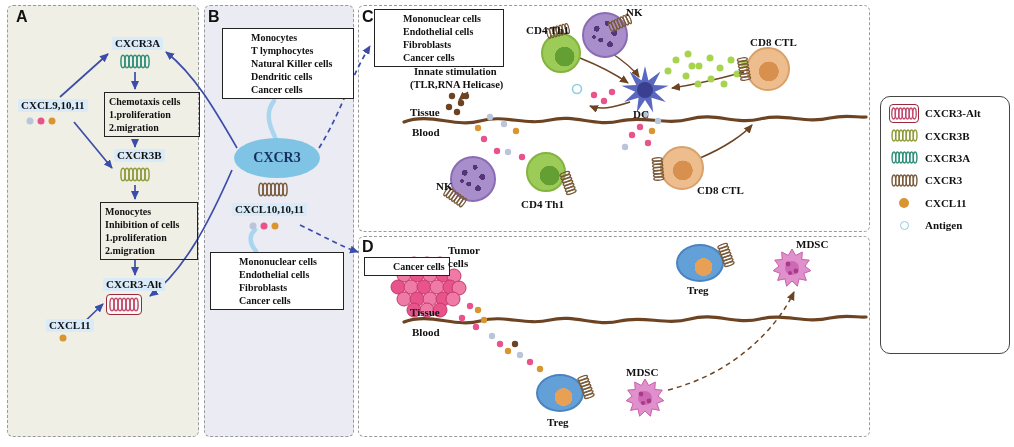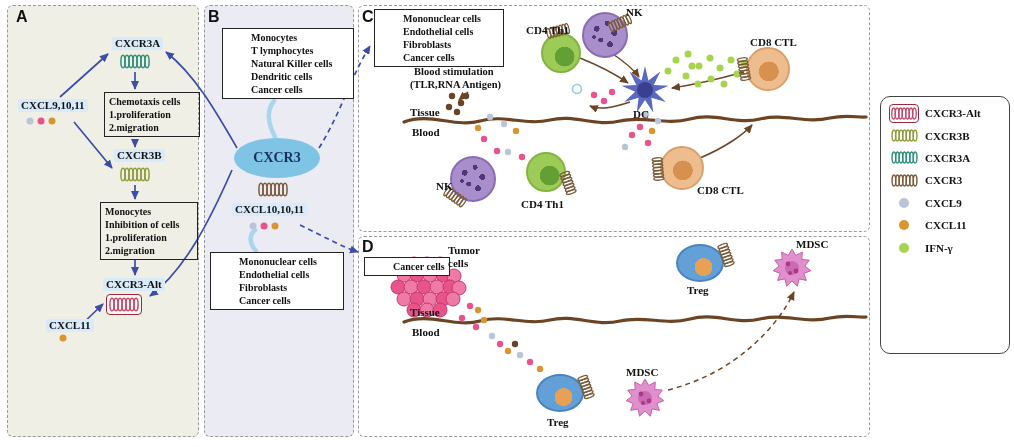--- a/index.html
+++ b/index.html
@@ -321,22 +321,22 @@
   <div class="plabel" style="left:362px;top:8px">C</div>
   <div class="box white" style="left:374px;top:9px;width:96px">
     <div>Mononuclear cells</div>
     <div>Endothelial cells</div>
     <div>Fibroblasts</div>
     <div>Cancer cells</div>
   </div>
   <div class="lbl" style="left:526px;top:24px">CD4 Th1</div>
   <div class="lbl" style="left:626px;top:6px">NK</div>
   <div class="lbl" style="left:750px;top:36px">CD8 CTL</div>
-  <div class="lbl" style="left:414px;top:66px;font-size:10.5px">Blood stimulation</div>
-  <div class="lbl" style="left:410px;top:79px;font-size:10.5px">(TLR,RNA Antigen)</div>
+  <div class="lbl" style="left:414px;top:66px;font-size:10.5px">Innate stimulation</div>
+  <div class="lbl" style="left:410px;top:79px;font-size:10.5px">(TLR,RNA Helicase)</div>
   <div class="lbl" style="left:633px;top:108px">DC</div>
   <div class="lbl" style="left:410px;top:106px">Tissue</div>
   <div class="lbl" style="left:412px;top:126px">Blood</div>
   <div class="lbl" style="left:436px;top:180px">NK</div>
   <div class="lbl" style="left:521px;top:198px">CD4 Th1</div>
   <div class="lbl" style="left:697px;top:184px">CD8 CTL</div>
 
   <div class="cell nk" style="left:582px;top:12px;width:46px;height:46px"></div>
   <div class="cell cd4" style="left:541px;top:33px;width:40px;height:40px"></div>
   <div class="cell cd8" style="left:746px;top:47px;width:44px;height:44px"></div>
@@ -443,32 +443,26 @@
             <svg width="27" height="15" viewBox="0 0 30 17">
               <g fill="none" stroke="currentColor" stroke-width="1.6">
                 <use href="#coil7"></use>
               </g>
             </svg>
           </span>
           <span class="legend-label">CXCR3</span>
         </div>
         <div class="legend-row">
           <span class="legend-swatch">
-            <span class="legend-dot" style="background: rgb(185, 198, 217);"></span>
-          </span>
-          <span class="legend-label">CXCL9</span>
+            <span class="legend-dot" style="background: rgb(217, 149, 47);"></span>
+          </span>
+          <span class="legend-label">CXCL11</span>
         </div>
         <div class="legend-row">
           <span class="legend-swatch">
-            <span class="legend-dot" style="background: rgb(217, 149, 47);"></span>
-          </span>
-          <span class="legend-label">CXCL11</span>
-        </div>
-        <div class="legend-row">
-          <span class="legend-swatch">
-            <span class="legend-dot" style="background: rgb(167, 212, 79);"></span>
-          </span>
-          <span class="legend-label">IFN-γ</span>
+            <span class="legend-ring" style="border-color: rgb(143, 205, 228);"></span>
+          </span>
+          <span class="legend-label">Antigen</span>
         </div>
       </div>
   </div>
 
 </div>
 
 </body></html>

